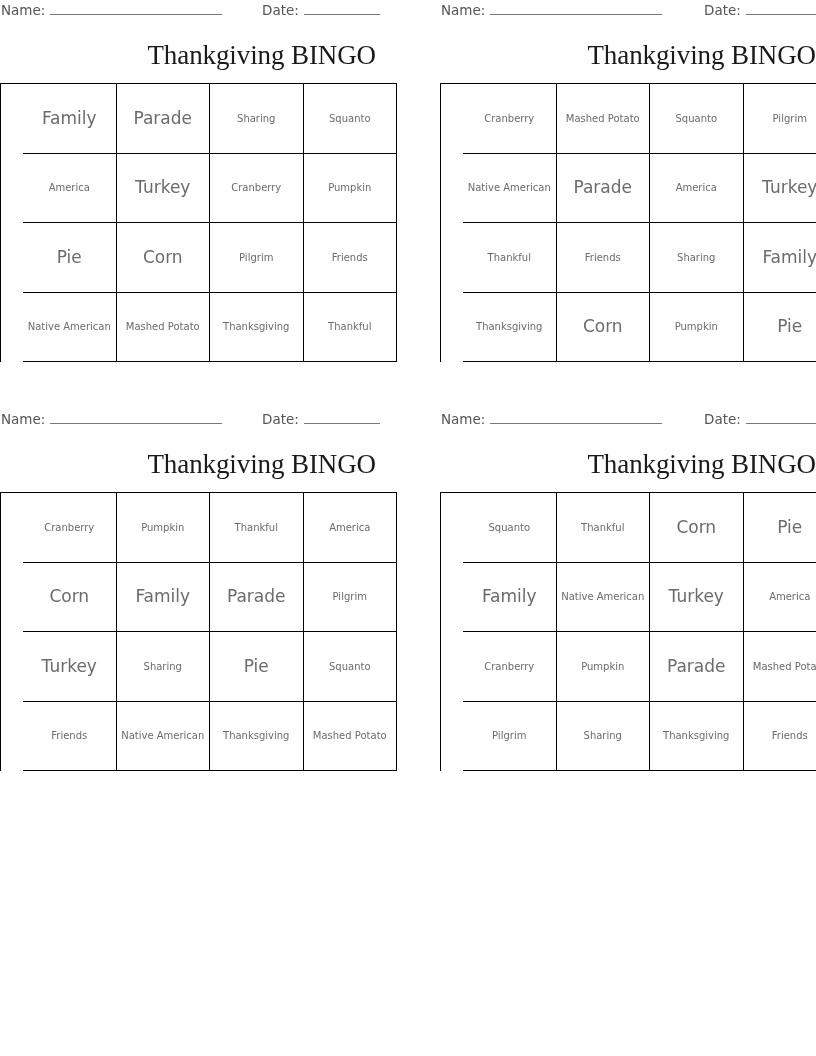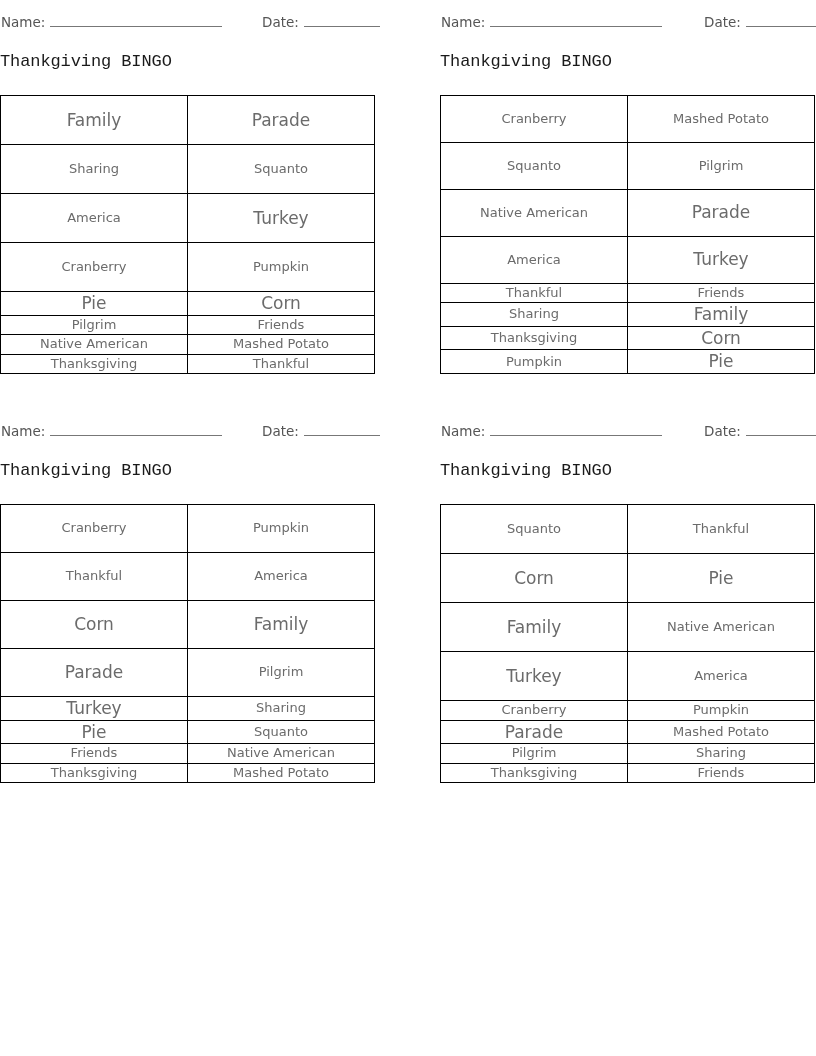--- a/index.html
+++ b/index.html
@@ -12,21 +12,20 @@
     height: 1056px;
     font-family: "DejaVu Sans", sans-serif;
     position: relative;
     overflow: hidden;
   }
 
   .page {
     position: relative;
     width: 816px;
     height: 908px;
-    margin-top: 12px;
   }
 
   
   .card {
     position: absolute;
     width: 376px;
   }
   .card-1 { left: 0px;   top: 0px; }
   .card-2 { left: 440px; top: 0px; }
   .card-3 { left: 0px;   top: 409px; }
@@ -70,56 +69,57 @@
   .rule-date { width: 76px; }
   .card-2 .rule-name, .card-4 .rule-name { width: 172px; }
   .card-2 .rule-date, .card-4 .rule-date { width: 78px; }
 
   
   .card-title {
     position: absolute;
     top: 40px;
     left: 0;
     width: 376px;
-    text-align: left;
-    font-size: 17px;
+    text-align: right;
+    font-size: 27px;
     color: #1a1a1a;
-    font-family: Liberation Mono, monospace;
+    font-family: Liberation Serif, serif;
     letter-spacing: -0.1px;
   }
 
   
   .bingo-grid {
     position: absolute;
     top: 83px;
     left: 0px;
     width: 374px;
     height: 278px;
     display: grid;
-    grid-template-columns: repeat(2, 1fr);
+    grid-template-columns: repeat(4, 1fr);
     grid-template-rows: repeat(4, 1fr);
     border-top: 1.4px solid #000000;
     border-left: 1.4px solid #000000;
     box-sizing: content-box;
+    padding-left: 22px;
   }
   .bingo-cell {
     border-right: 1.4px solid #000000;
     border-bottom: 1.4px solid #000000;
     display: flex;
     align-items: center;
     justify-content: center;
     text-align: center;
     color: #6b6b6b;
     padding: 2px 3px;
     box-sizing: border-box;
     overflow: hidden;
     line-height: 1.1;
   }
   .sz-xl { font-size: 17px; }
-  .sz-sm { font-size: 13px; }
+  .sz-sm { font-size: 10px; }
 </style>
 </head>
 <body>
 
 <div class="page">
 
   <div class="card card-1">
     <div class="namedate">
       <span class="nd-name">
         <span class="nd-label">Name:</span>

